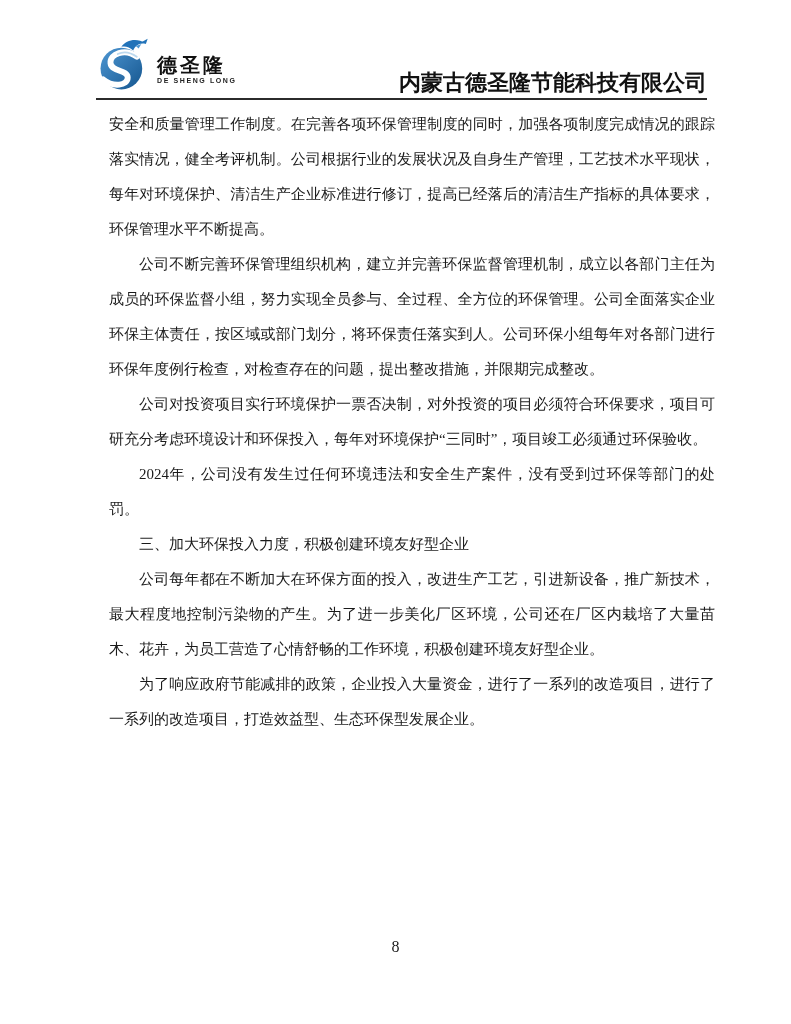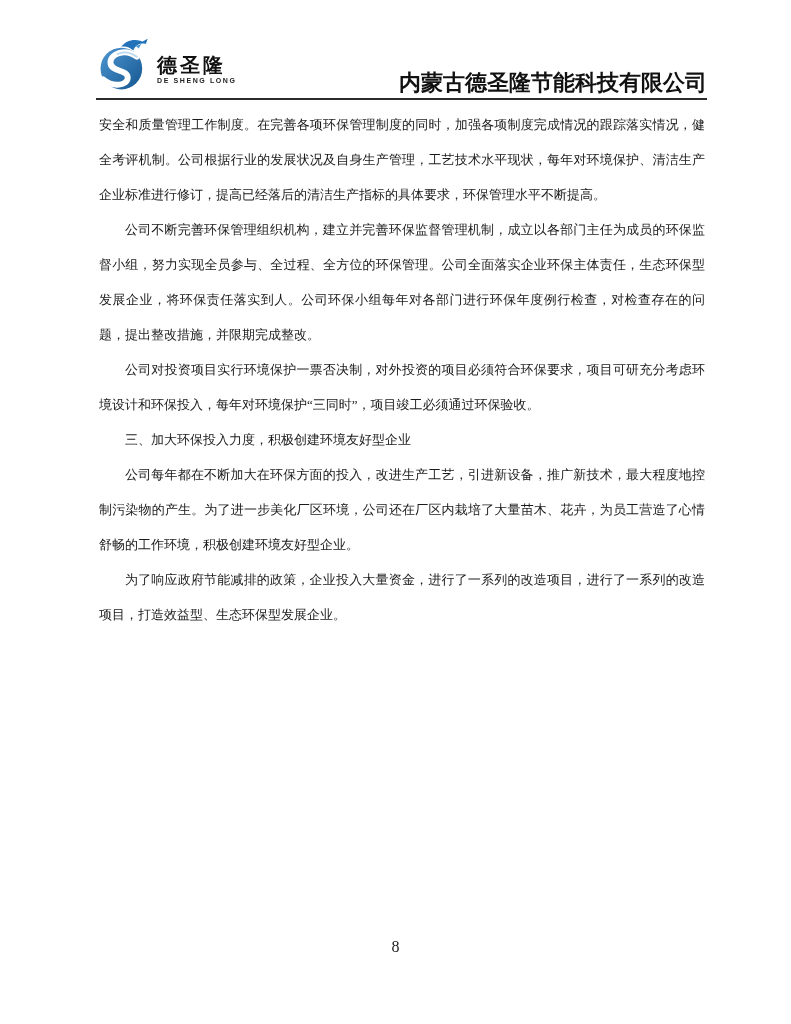--- a/index.html
+++ b/index.html
@@ -52,24 +52,24 @@
   }
   .company-name {
     font-size: 22px;
     font-weight: bold;
     color: #111;
     white-space: nowrap;
     line-height: 26px;
   }
   .doc-body {
     position: absolute;
-    left: 99px;
+    left: 109px;
     width: 606px;
     top: 107px;
-    font-size: 13px;
+    font-size: 15px;
     line-height: 35px;
     text-align: justify;
   }
   .doc-body p { margin: 0; text-indent: 2em; }
   .doc-body p.noindent { text-indent: 0; }
   .page-footer {
     position: absolute;
     left: 0;
     right: 0;
     top: 938px;
@@ -102,22 +102,23 @@
       <div class="logo-text">
         <div class="logo-cn">德圣隆</div>
         <div class="logo-en">DE SHENG LONG</div>
       </div>
     </div>
     <div class="company-name">内蒙古德圣隆节能科技有限公司</div>
   </div>
 
   <div class="doc-body">
     <p class="noindent">安全和质量管理工作制度。在完善各项环保管理制度的同时，加强各项制度完成情况的跟踪落实情况，健全考评机制。公司根据行业的发展状况及自身生产管理，工艺技术水平现状，每年对环境保护、清洁生产企业标准进行修订，提高已经落后的清洁生产指标的具体要求，环保管理水平不断提高。</p>
-    <p>公司不断完善环保管理组织机构，建立并完善环保监督管理机制，成立以各部门主任为成员的环保监督小组，努力实现全员参与、全过程、全方位的环保管理。公司全面落实企业环保主体责任，生态环保型发展企业，将环保责任落实到人。公司环保小组每年对各部门进行环保年度例行检查，对检查存在的问题，提出整改措施，并限期完成整改。</p>
+    <p>公司不断完善环保管理组织机构，建立并完善环保监督管理机制，成立以各部门主任为成员的环保监督小组，努力实现全员参与、全过程、全方位的环保管理。公司全面落实企业环保主体责任，按区域或部门划分，将环保责任落实到人。公司环保小组每年对各部门进行环保年度例行检查，对检查存在的问题，提出整改措施，并限期完成整改。</p>
     <p>公司对投资项目实行环境保护一票否决制，对外投资的项目必须符合环保要求，项目可研充分考虑环境设计和环保投入，每年对环境保护“三同时”，项目竣工必须通过环保验收。</p>
+    <p>2024年，公司没有发生过任何环境违法和安全生产案件，没有受到过环保等部门的处罚。</p>
     <p>三、加大环保投入力度，积极创建环境友好型企业</p>
     <p>公司每年都在不断加大在环保方面的投入，改进生产工艺，引进新设备，推广新技术，最大程度地控制污染物的产生。为了进一步美化厂区环境，公司还在厂区内栽培了大量苗木、花卉，为员工营造了心情舒畅的工作环境，积极创建环境友好型企业。</p>
     <p>为了响应政府节能减排的政策，企业投入大量资金，进行了一系列的改造项目，进行了一系列的改造项目，打造效益型、生态环保型发展企业。</p>
   </div>
 
   <div class="page-footer">
     <span>8</span>
   </div>
 
 </div>

